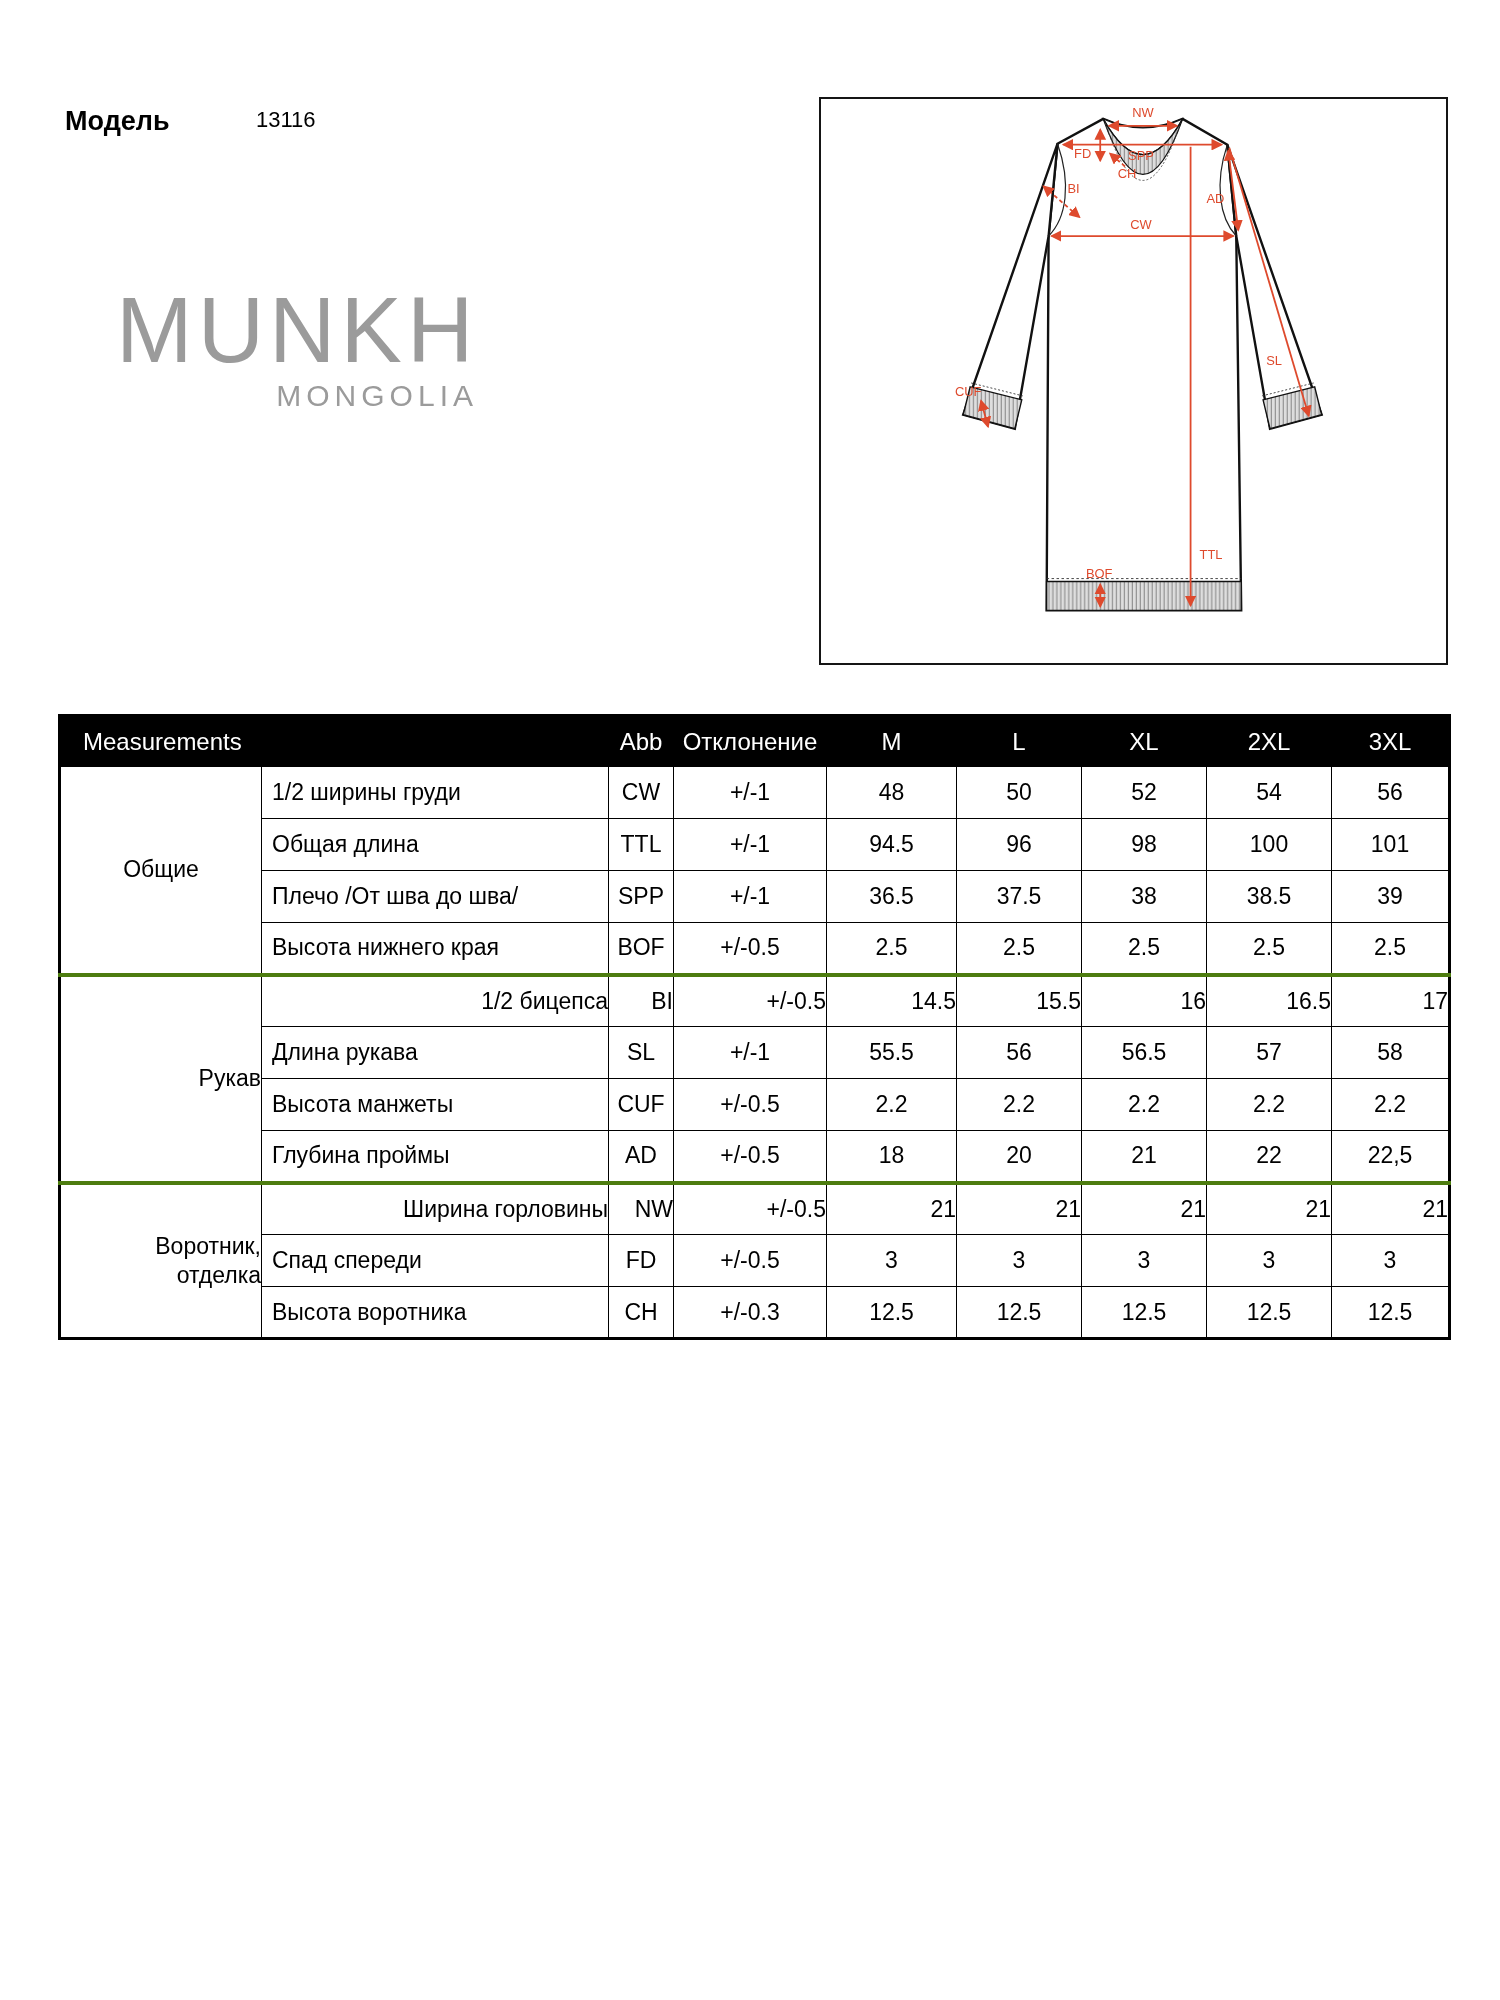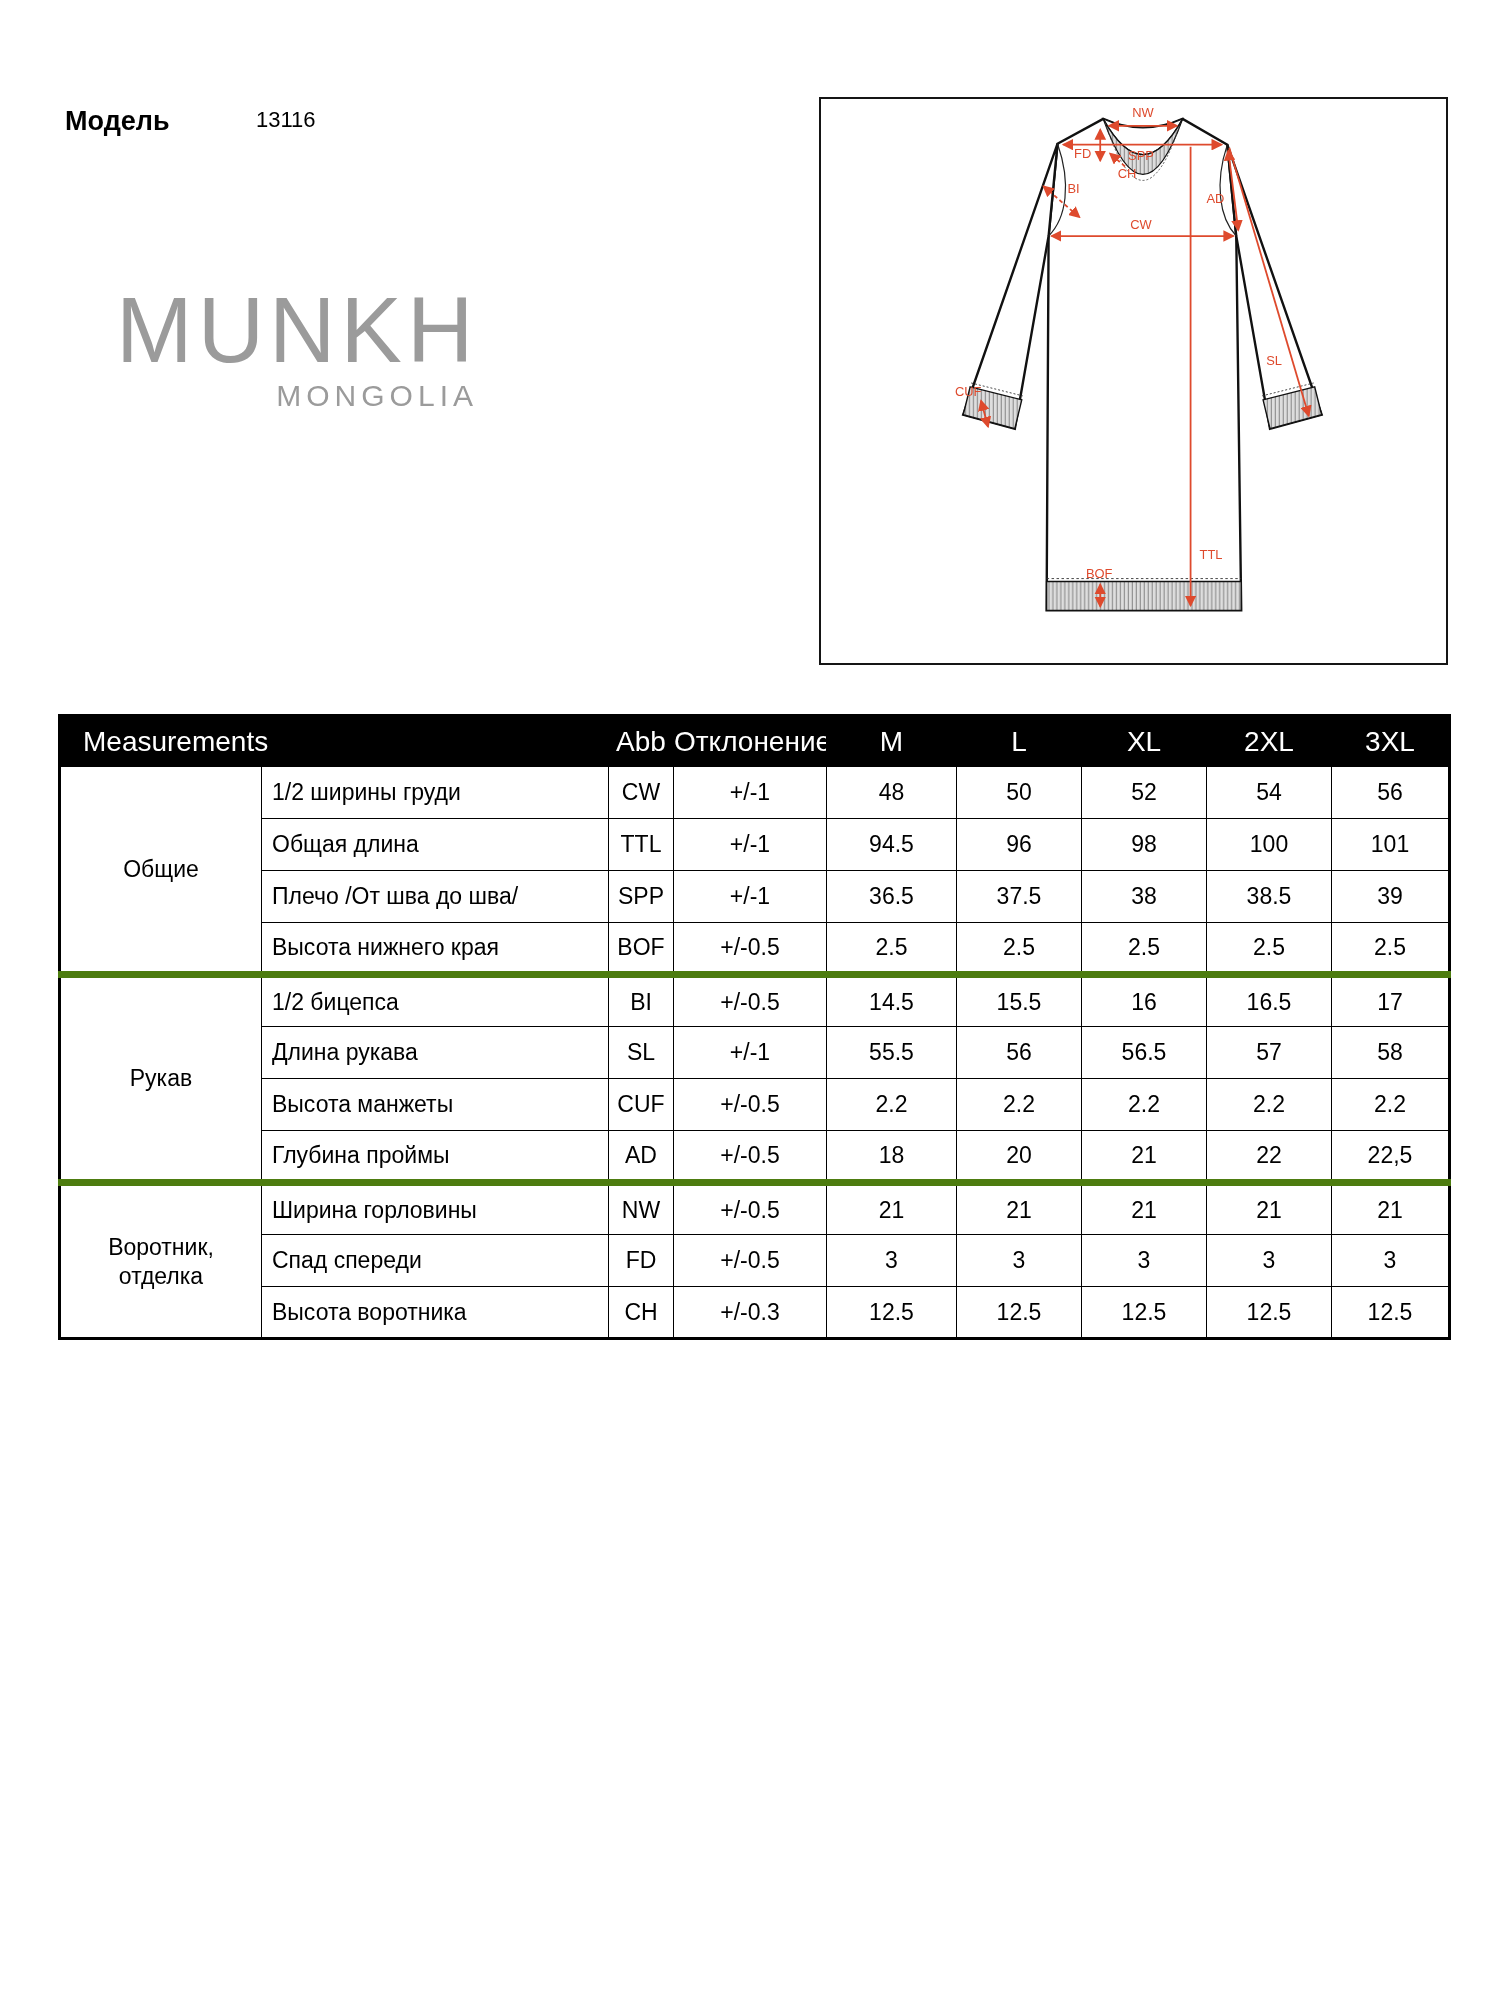--- a/index.html
+++ b/index.html
@@ -13,26 +13,26 @@
   .brand-name{font-size:92px;line-height:1;letter-spacing:5px;font-weight:400;}
   .brand-sub{font-size:30px;letter-spacing:5px;margin-top:3px;font-weight:400;}
 
   .diagram-box{position:absolute;left:819px;top:97px;width:625px;height:564px;border:2px solid #151515;background:#fff;}
   .diagram-box svg{display:block;}
 
   .size-table{position:absolute;left:58px;top:714px;width:1388px;border-collapse:collapse;table-layout:fixed;}
   .size-table td,.size-table th{border:1.5px solid #000;font-size:23px;font-weight:400;padding:0;overflow:hidden;}
   .size-table tr{height:52px;}
   .size-table tr.hdr{height:51px;}
-  .size-table tr.hdr th{background:#000;color:#fff;border:1.5px solid #000;font-size:28px;}
+  .size-table tr.hdr th{background:#000;color:#fff;border:1.5px solid #000;font-size:24px;}
   .size-table th.meas{text-align:left;padding-left:22px;}
   .size-table td.gcell{text-align:center;white-space:pre-line;line-height:1.25;}
   .size-table td.param{text-align:left;padding-left:10px;}
   .size-table td.c{text-align:center;}
-  .size-table tr.grp td{border-top:7px solid #4d7c0f;}
+  .size-table tr.grp td{border-top:4px solid #4d7c0f;text-align:right;}
   .size-table{border:3px solid #000;}
 
   .col-g{width:202px;}.col-p{width:347px;}.col-a{width:65px;}.col-d{width:153px;}
   .col-m{width:130px;}.col-l{width:125px;}.col-xl{width:125px;}.col-2xl{width:125px;}.col-3xl{width:118px;}
 </style>
 </head>
 <body>
 
 <div class="page">
 

